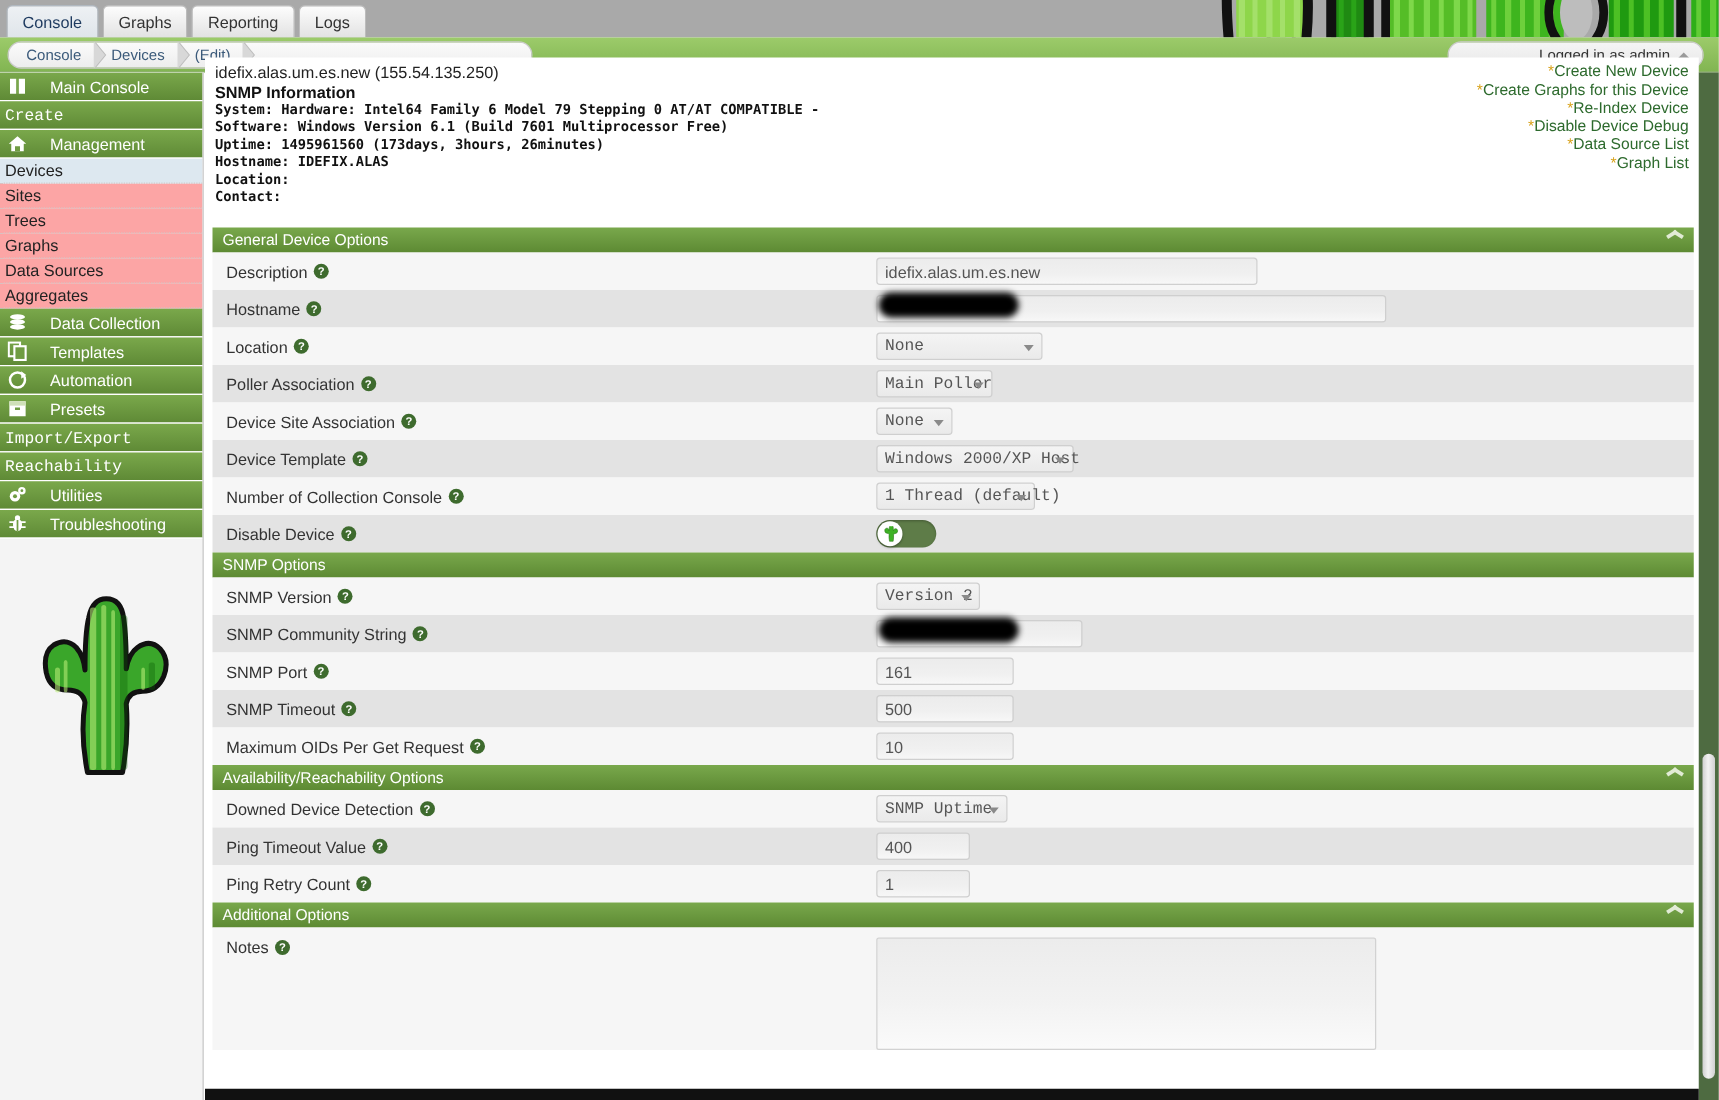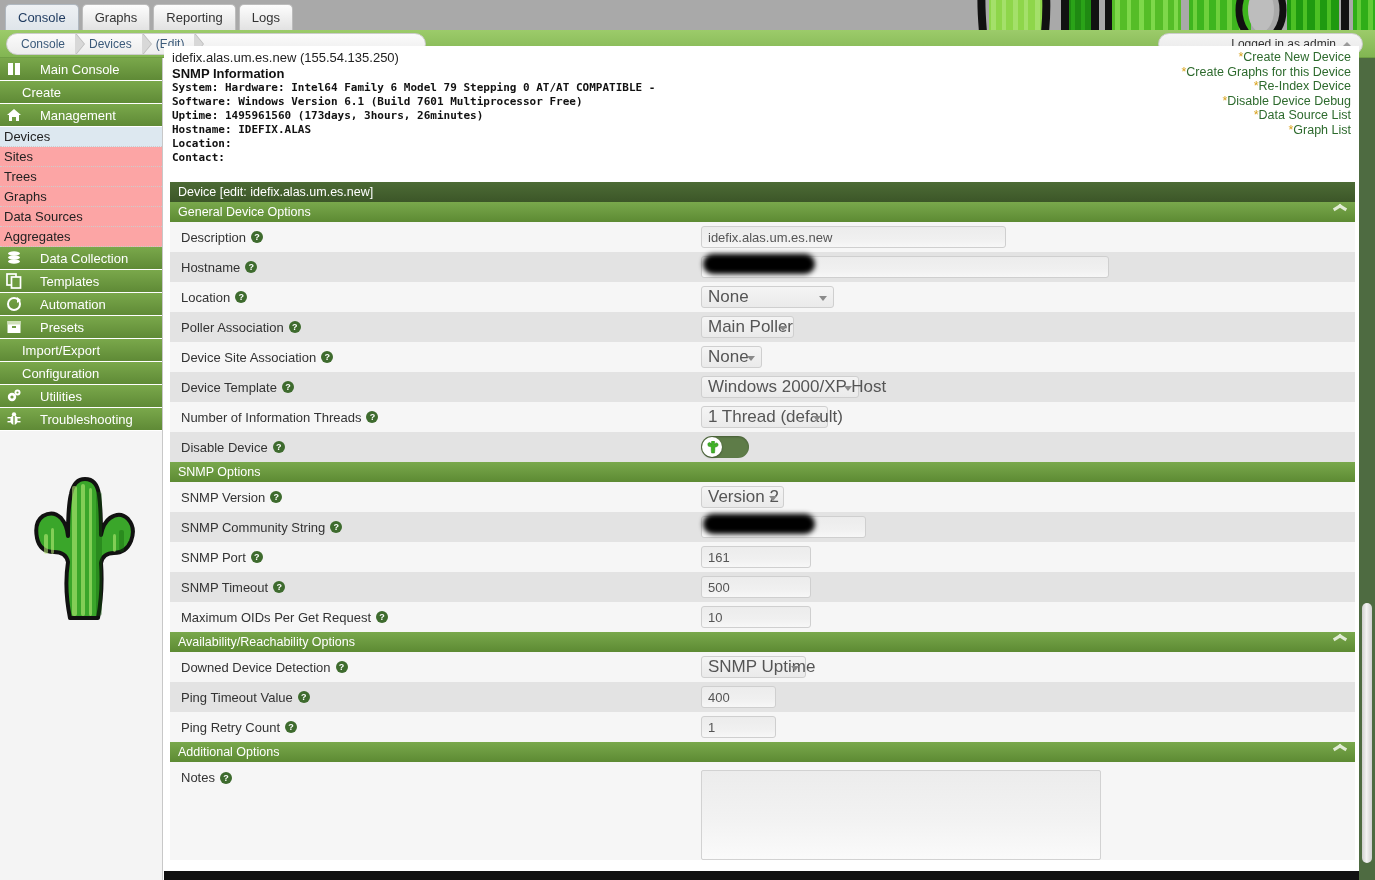--- a/index.html
+++ b/index.html
@@ -87,21 +87,21 @@
     overflow: hidden;
   }
   .nav-head {
     height: 23px; line-height: 23px; padding-left: 6px;
     background: linear-gradient(#7aa84b, #5f8a36);
     color: #fff; font-size: 13px;
     border-bottom: 1px solid #fff;
     display: flex; align-items: center; gap: 18px;
     cursor: pointer;
   }
-  .nav-head.plain { padding-left: 22px; }
+  .nav-head.plain { padding-left: 4px; font-family: Liberation Mono, monospace; }
   .nav-sub {
     height: 20px; line-height: 20px; padding-left: 4px;
     background: #fca5a5; color: #222; font-size: 13px;
     border-bottom: 1px dotted #ccc; cursor: pointer;
   }
   .nav-sub.active { background: #dde8f0; }
   .nav-ico { width: 16px; height: 16px; display: inline-block; flex: 0 0 16px; }
   #mascot { position: absolute; left: 18px; top: 412px; width: 130px; height: 150px; }
 
   
@@ -176,23 +176,24 @@
     padding: 0 6px;
     background: linear-gradient(#ececec, #f0f0f0 60%, #f7f7f7);
     border: 1px solid #cfcfcf; border-radius: 3px;
     font-family: "Liberation Sans", sans-serif; font-size: 13px;
     color: #555; outline: none;
   }
   .sel {
     height: 22px; line-height: 20px; padding: 0 22px 0 6px;
     background: linear-gradient(#f4f4f4, #eaeaea);
     border: 1px solid #cfcfcf; border-radius: 3px;
-    font-size: 17px; color: #555; position: relative;
+    font-size: 13px; color: #555; position: relative;
     display: inline-flex; align-items: center; cursor: pointer;
     white-space: nowrap;
+    font-family: Liberation Mono, monospace;
   }
   .sel .arw {
     position: absolute; right: 6px; top: 9px;
     width: 0; height: 0;
     border-left: 4px solid transparent; border-right: 4px solid transparent;
     border-top: 5px solid #8a8a8a;
   }
   .redact {
     position: relative; display: inline-block;
   }
@@ -405,21 +406,21 @@
           <rect x="6" y="7" width="4" height="2" fill="#6f9c42"></rect>
         </svg>
     </span>
     <span>Presets</span>
   </div>
 
   <div class="nav-head plain">
       <span>Import/Export</span>
     </div>
   <div class="nav-head plain">
-      <span>Configuration</span>
+      <span>Reachability</span>
     </div>
 
   <div class="nav-head">
     <span class="nav-ico">
       <svg viewBox="0 0 16 16" width="16" height="16">
         <circle cx="6" cy="9" r="4.2" fill="#fff"></circle>
           <circle cx="6" cy="9" r="1.6" fill="#6f9c42"></circle>
         <circle cx="11.5" cy="4.5" r="3" fill="#fff"></circle>
           <circle cx="11.5" cy="4.5" r="1.1" fill="#6f9c42"></circle>
       </svg>
@@ -480,21 +481,20 @@
     <a><span class="star">*</span><span>Create New Device</span></a>
     <a><span class="star">*</span><span>Create Graphs for this Device</span></a>
     <a><span class="star">*</span><span>Re-Index Device</span></a>
     <a><span class="star">*</span><span>Disable Device Debug</span></a>
     <a><span class="star">*</span><span>Data Source List</span></a>
     <a><span class="star">*</span><span>Graph List</span></a>
   </div>
 
   <div id="formwrap">
 
-    <div class="bar-dark">Device [edit: idefix.alas.um.es.new]</div>
 
     <div class="bar-green">
       <span>General Device Options</span>
       <span class="chev"></span>
     </div>
 
     <div class="frow odd">
       <div class="flabel">
         <span>Description</span>
         <span class="help">?</span>
@@ -551,21 +551,21 @@
         <span class="help">?</span>
       </div>
       <div class="sel" style="width:158px">
         <span>Windows 2000/XP Host</span>
         <span class="arw"></span>
       </div>
     </div>
 
     <div class="frow odd">
       <div class="flabel">
-        <span>Number of Information Threads</span>
+        <span>Number of Collection Console</span>
         <span class="help">?</span>
       </div>
       <div class="sel" style="width:127px">
         <span>1 Thread (default)</span>
         <span class="arw"></span>
       </div>
     </div>
 
     <div class="frow even">
       <div class="flabel">

